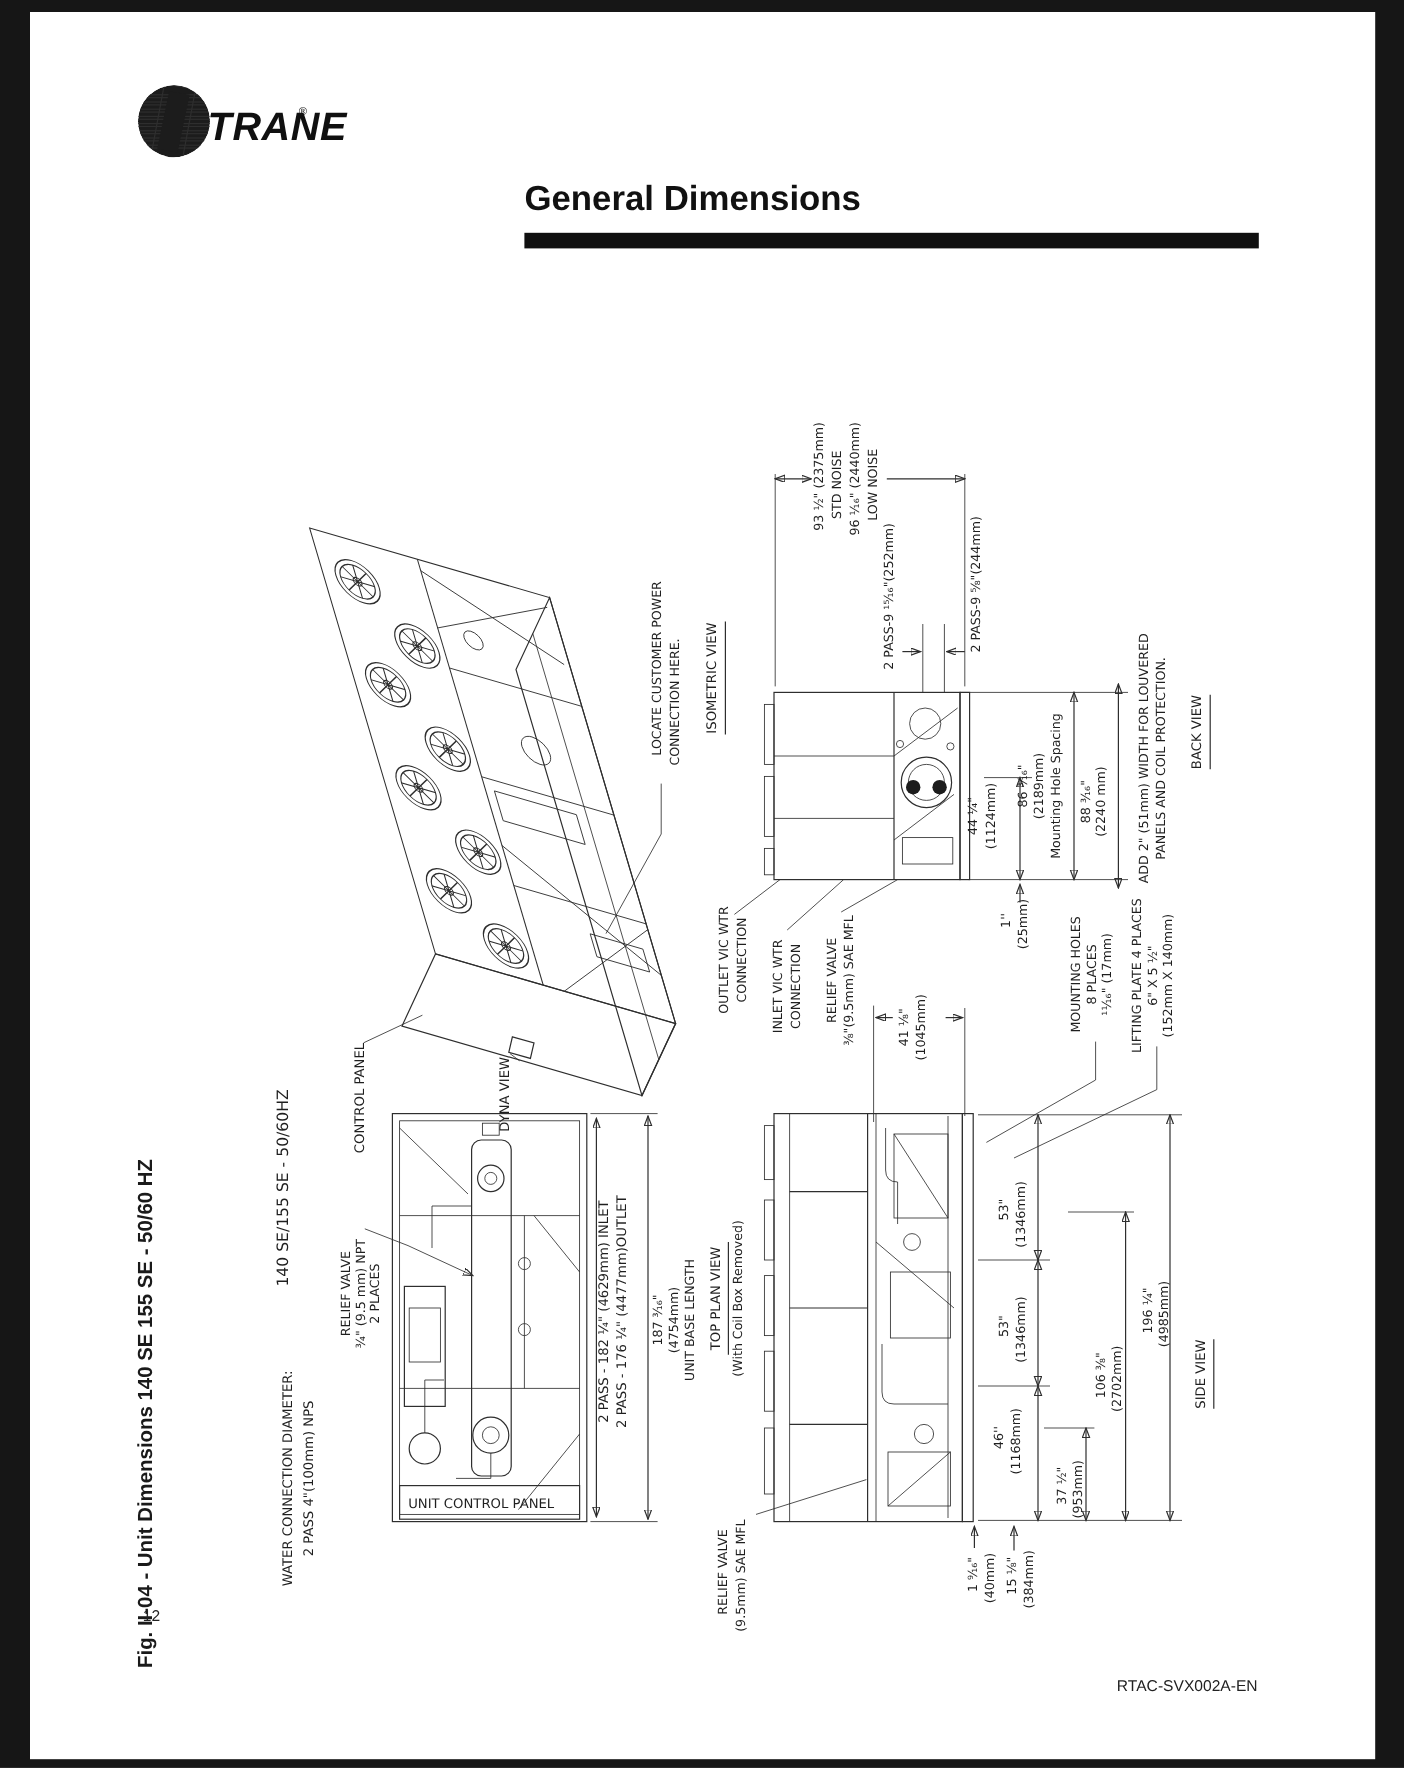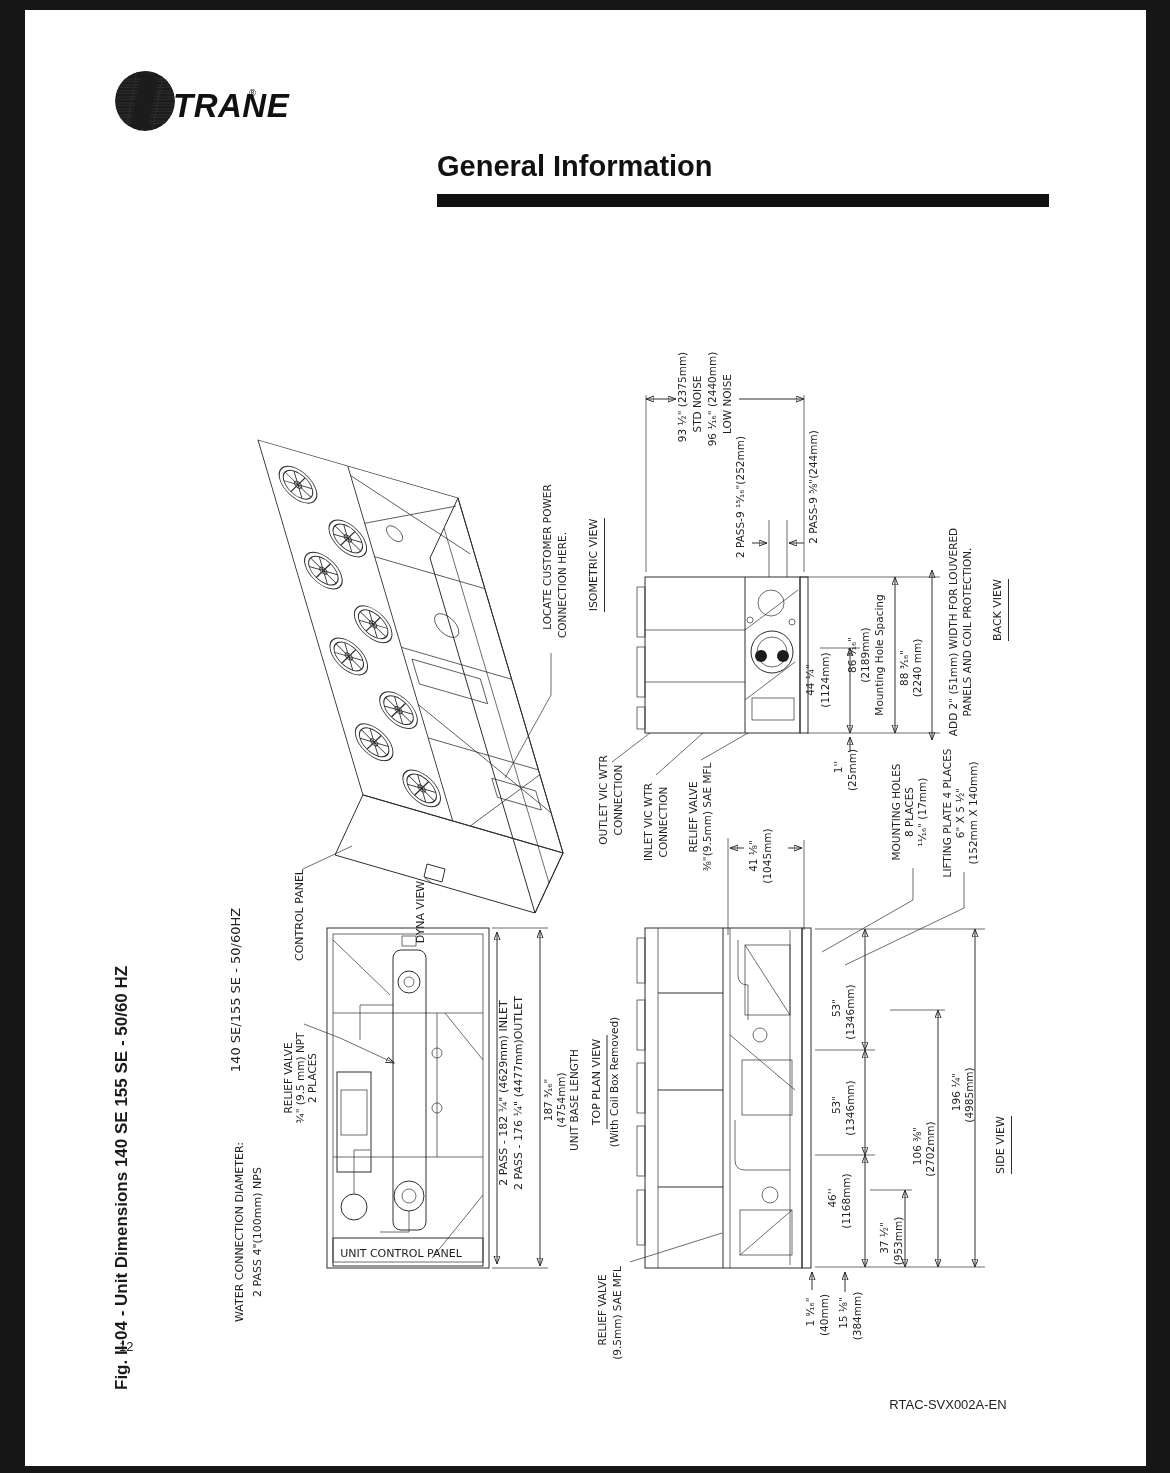--- a/index.html
+++ b/index.html
@@ -5,42 +5,42 @@
   html,body{margin:0;padding:0;background:#0f0f0f;}
   .stage{position:relative;width:1170px;height:1473px;background:#161616;overflow:hidden;
          font-family:"Liberation Sans",sans-serif;}
   .page{position:absolute;left:25px;top:10px;width:1121px;height:1456px;background:#ffffff;}
   .h1{position:absolute;left:437px;top:150px;width:620px;font-size:29px;font-weight:bold;
       color:#111;font-family:"Liberation Sans",sans-serif;}
   .hbar{position:absolute;left:437px;top:194px;width:612px;height:13px;background:#101010;}
   .figtitle{position:absolute;left:112px;top:1390px;width:432px;transform:rotate(-90deg);
       transform-origin:0 0;font-size:17px;font-weight:bold;color:#1a1a1a;white-space:nowrap;}
   .pgnum{position:absolute;left:119px;top:1339px;font-size:13px;color:#222;}
-  .doccode{position:absolute;left:848px;top:1397px;width:200px;text-align:center;font-size:13px;color:#222;}
+  .doccode{position:absolute;left:848px;top:1397px;width:200px;text-align:right;font-size:13px;color:#222;}
   svg.draw{position:absolute;left:0;top:0;}
   svg.draw line,svg.draw path,svg.draw rect,svg.draw circle,svg.draw polyline,svg.draw polygon,svg.draw ellipse{
       stroke:#2e2e2e;stroke-width:1;fill:none;}
   svg.draw .thin{stroke-width:0.7;}
   svg.draw .solid{fill:#1c1c1c;stroke:none;}
   svg.draw .wsolid{fill:#ffffff;stroke:none;}
   svg.draw text{font-family:"DejaVu Sans",sans-serif;fill:#1f1f1f;stroke:none;font-size:10.5px;}
   svg.draw text.t11{font-size:11px;}
   svg.draw text.t13{font-size:13px;}
   svg.draw text.brand{font-family:"Liberation Sans",sans-serif;font-size:33px;font-weight:bold;font-style:italic;fill:#101010;letter-spacing:0.5px;}
   svg.draw text.reg{font-size:9px;}
   .dim{marker-start:url(#ar);marker-end:url(#ar);}
   .dimE{marker-end:url(#ar);}
 </style>
 </head>
 <body>
 
 <div class="stage">
   <div class="page"></div>
 
-  <div class="h1">General Information</div>
+  <div class="h1">General Dimensions</div>
   <div class="hbar"></div>
   <div class="figtitle">Fig. II-04 - Unit Dimensions 140 SE 155 SE - 50/60 HZ</div>
   <div class="pgnum">12</div>
   <div class="doccode">RTAC-SVX002A-EN</div>
 
   <svg class="draw" width="1170" height="1473" viewBox="0 0 1170 1473">
     <defs>
       <marker id="ar" markerWidth="9" markerHeight="7" refX="8" refY="3" orient="auto-start-reverse" markerUnits="userSpaceOnUse">
           <path d="M0,0L8,3L0,6Z" fill="#2e2e2e" stroke="none"></path>
         </marker>

